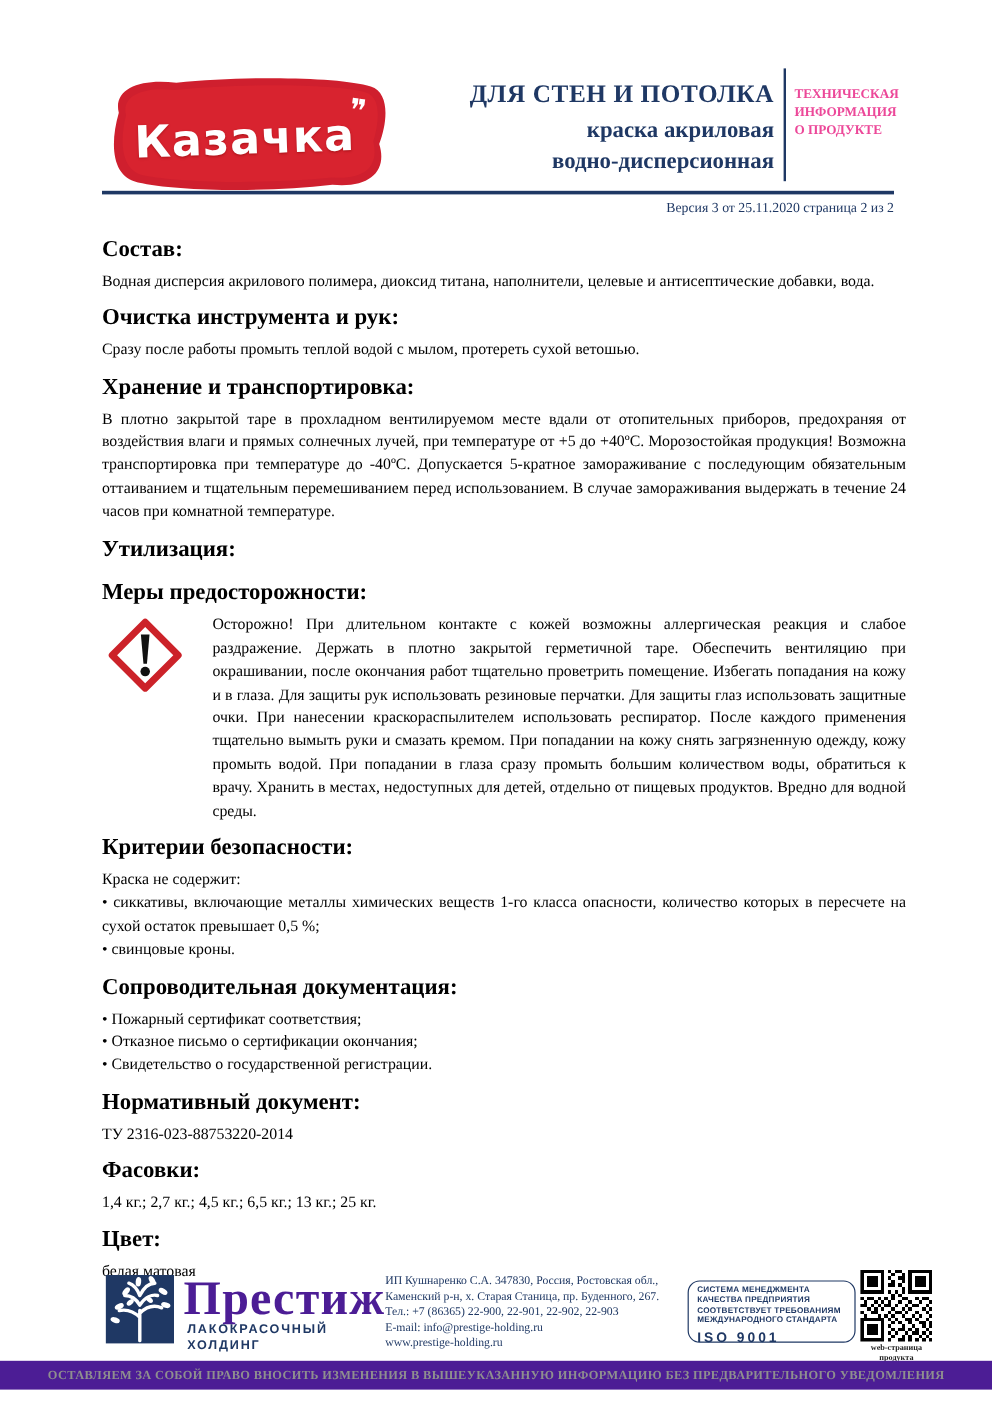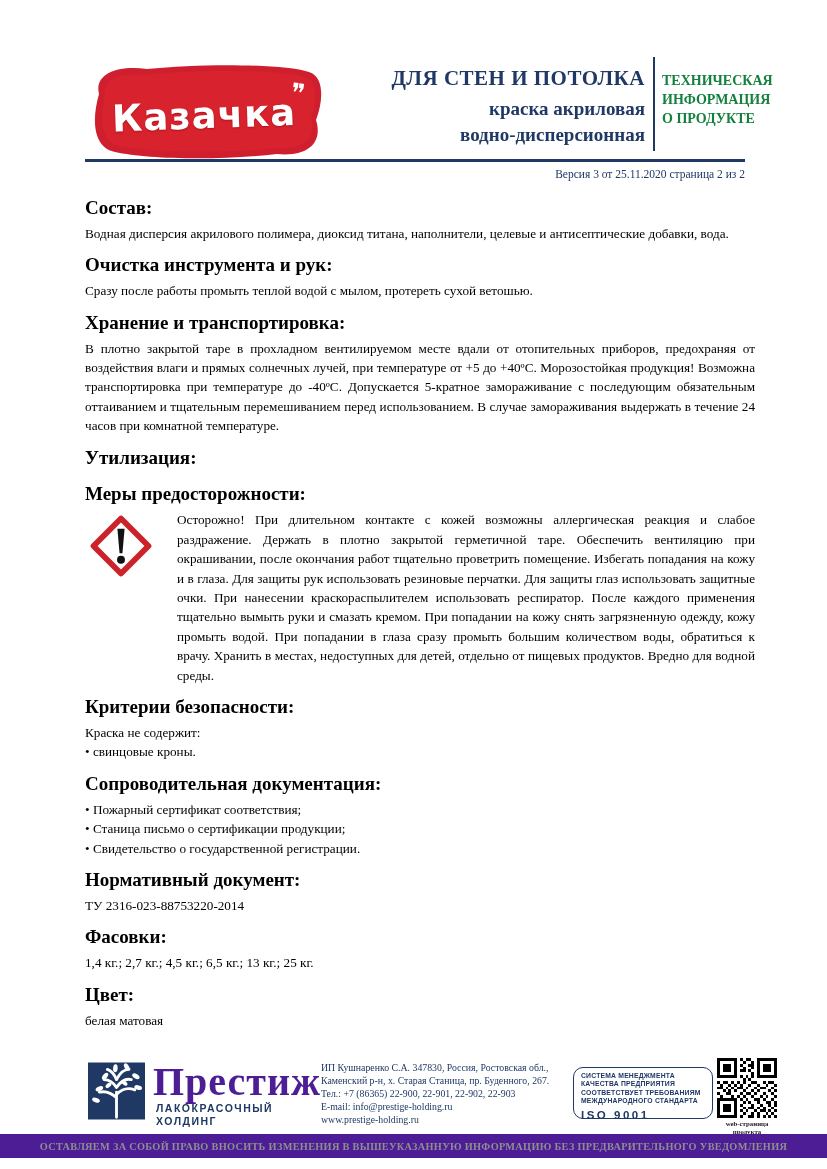--- a/index.html
+++ b/index.html
@@ -21,21 +21,21 @@
   .brand-flourish { position:absolute; right:28px; top:18px; color:#fff; font-size:26px; transform:rotate(8deg); font-family:"DejaVu Sans", sans-serif; }
   .header-title {
     position:absolute; left:330px; top:66px; width:315px; text-align:right;
     color:#1f3864; font-weight:bold;
   }
   .ht-main { font-size:21px; letter-spacing:.5px; margin-bottom:7px; }
   .ht-sub  { font-size:19px; margin-bottom:4px; }
   .v-divider { position:absolute; left:653px; top:57px; width:2px; height:94px; background:#1f3864; }
   .header-right {
     position:absolute; left:662px; top:72px; width:110px;
-    color:#15803d; font-weight:bold; font-size:14px; line-height:1.35;
+    color:#ec4899; font-weight:bold; font-size:11px; line-height:1.35;
   }
   .header-rule { position:absolute; left:85px; top:159px; width:660px; height:3px; background:#1f3864; }
   .version-line {
     position:absolute; left:85px; top:168px; width:660px; text-align:right;
     color:#1f3864; font-size:11.5px;
   }
 
   
   .content {
     position:absolute; left:85px; top:186px; width:670px;
@@ -139,27 +139,28 @@
           <path d="M45 26 h10 l-3 34 h-4 Z" fill="#111"></path>
           <circle cx="50" cy="69" r="5.5" fill="#111"></circle>
         </svg>
         <p class="mery-text">Осторожно! При длительном контакте с кожей возможны аллергическая реакция и слабое раздражение. Держать в плотно закрытой герметичной таре. Обеспечить вентиляцию при окрашивании, после окончания работ тщательно проветрить помещение. Избегать попадания на кожу и в глаза. Для защиты рук использовать резиновые перчатки. Для защиты глаз использовать защитные очки. При нанесении краскораспылителем использовать респиратор. После каждого применения тщательно вымыть руки и смазать кремом.  При попадании на кожу снять загрязненную одежду, кожу промыть водой. При попадании в глаза сразу промыть большим количеством воды, обратиться к врачу. Хранить в местах, недоступных для детей, отдельно от пищевых продуктов. Вредно для водной среды.</p>
       </div>
     </div>
 
     <div>
       <div class="sec-title">Критерии безопасности:</div>
       <p>Краска не содержит:</p>
+      <p>•   сиккативы, включающие металлы химических веществ 1-го класса опасности, количество которых в пересчете на сухой остаток превышает 0,5 %;</p>
       <p>•  свинцовые кроны.</p>
     </div>
 
     <div>
       <div class="sec-title">Сопроводительная документация:</div>
       <p> • Пожарный сертификат соответствия;</p>
-      <p> • Станица письмо о сертификации продукции;</p>
+      <p> • Отказное письмо о сертификации окончания;</p>
       <p> • Свидетельство о государственной регистрации.</p>
     </div>
 
     <div>
       <div class="sec-title">Нормативный документ:</div>
       <p>ТУ 2316-023-88753220-2014</p>
     </div>
 
     <div>
       <div class="sec-title">Фасовки:</div>

